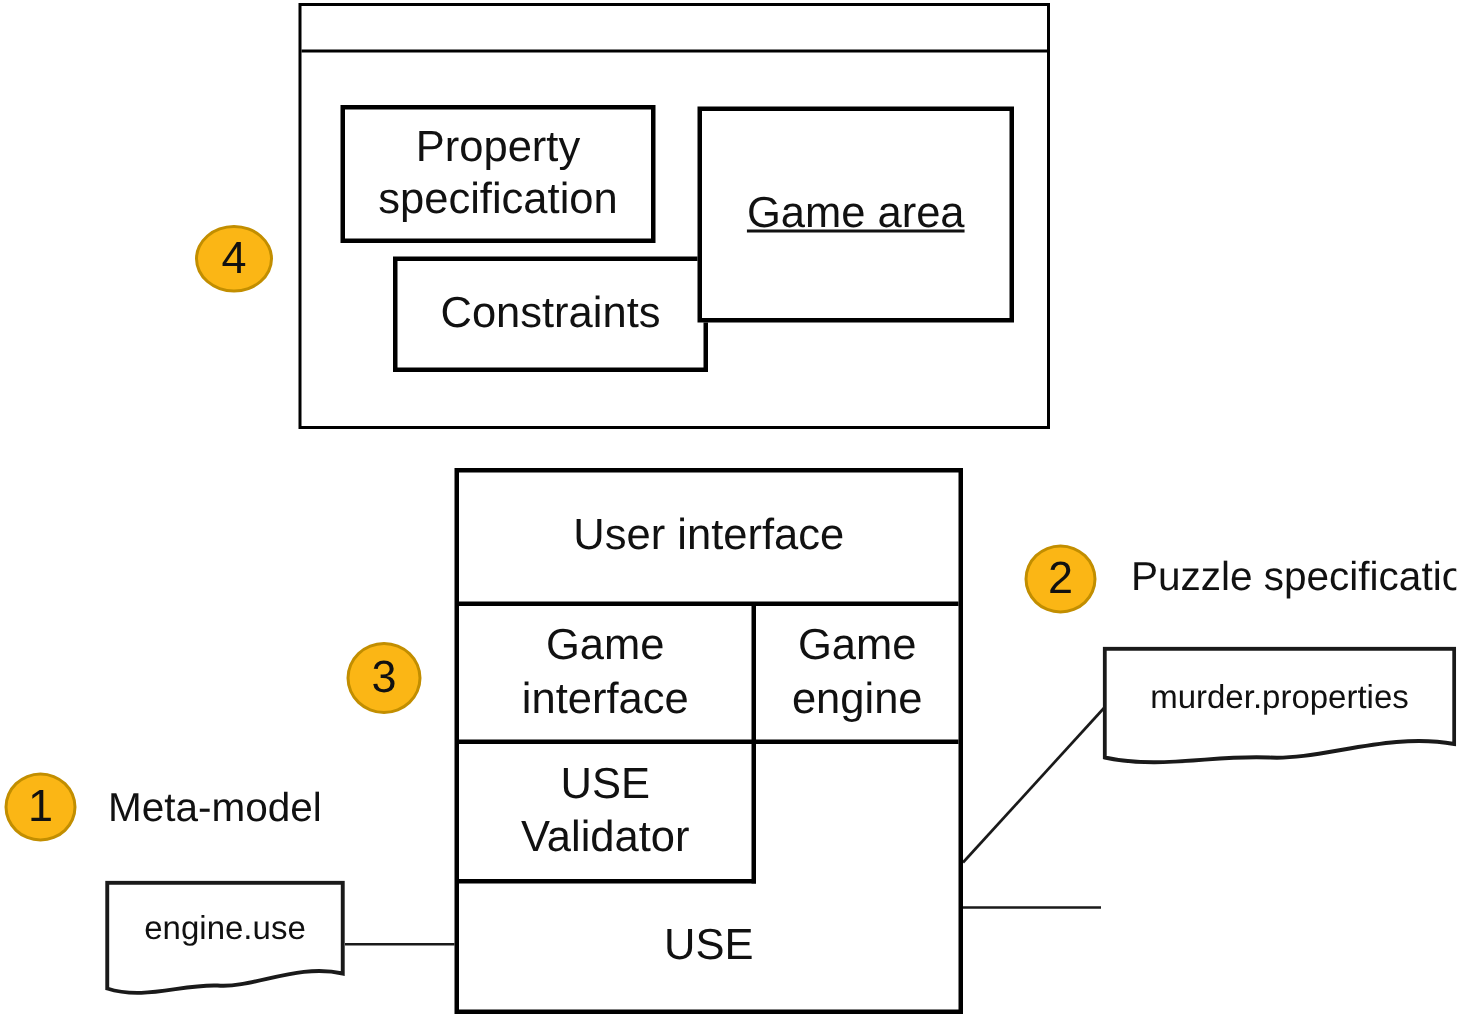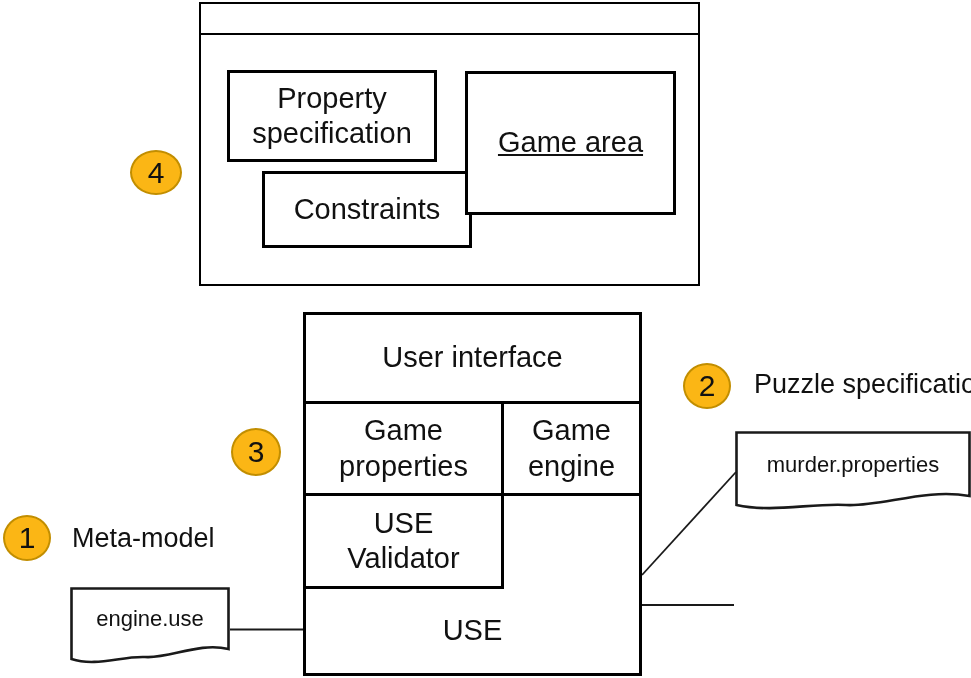--- a/index.html
+++ b/index.html
@@ -81,21 +81,21 @@
     <div id="gamearea-box" class="abs box">
       <span class="lbl">Game area</span>
     </div>
   </div>
 
   <div id="stack" class="abs">
     <div id="row-ui" class="cell">
       <span class="lbl">User interface</span>
     </div>
     <div id="cell-gen" class="cell">
-      <span class="lbl wrap-170">Game properties</span>
+      <span class="lbl wrap-170">Game interface</span>
     </div>
     <div id="cell-eng" class="cell">
       <span class="lbl wrap-120">Game engine</span>
     </div>
     <div id="cell-val" class="cell">
       <span class="lbl wrap-150">USE Validator</span>
     </div>
     <div id="cell-use" class="cell">
       <span class="lbl">USE</span>
     </div>

